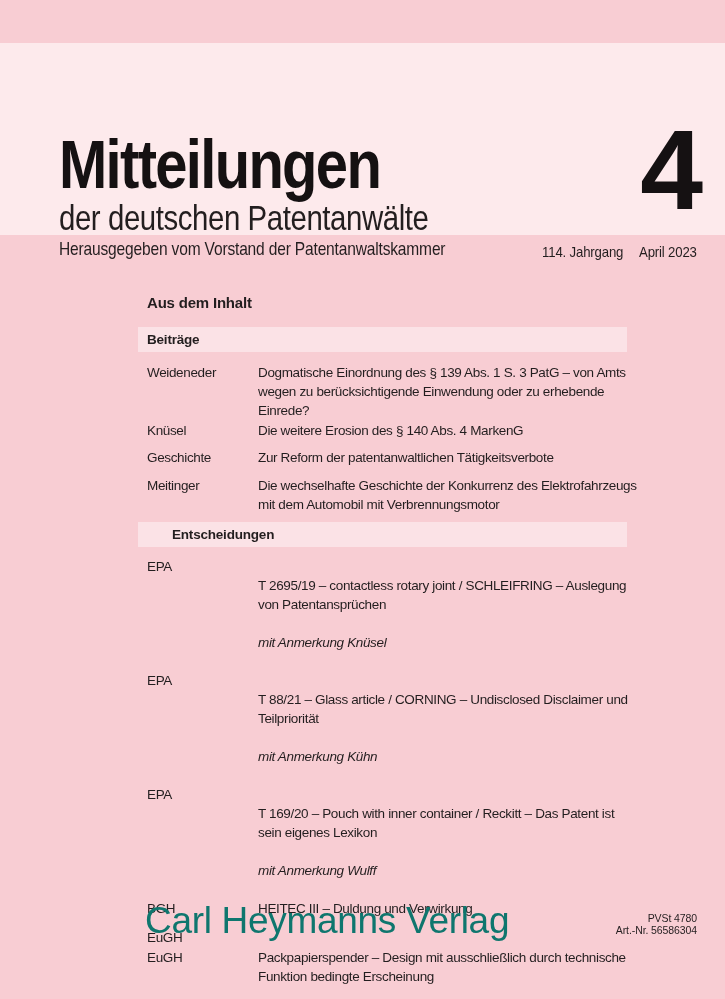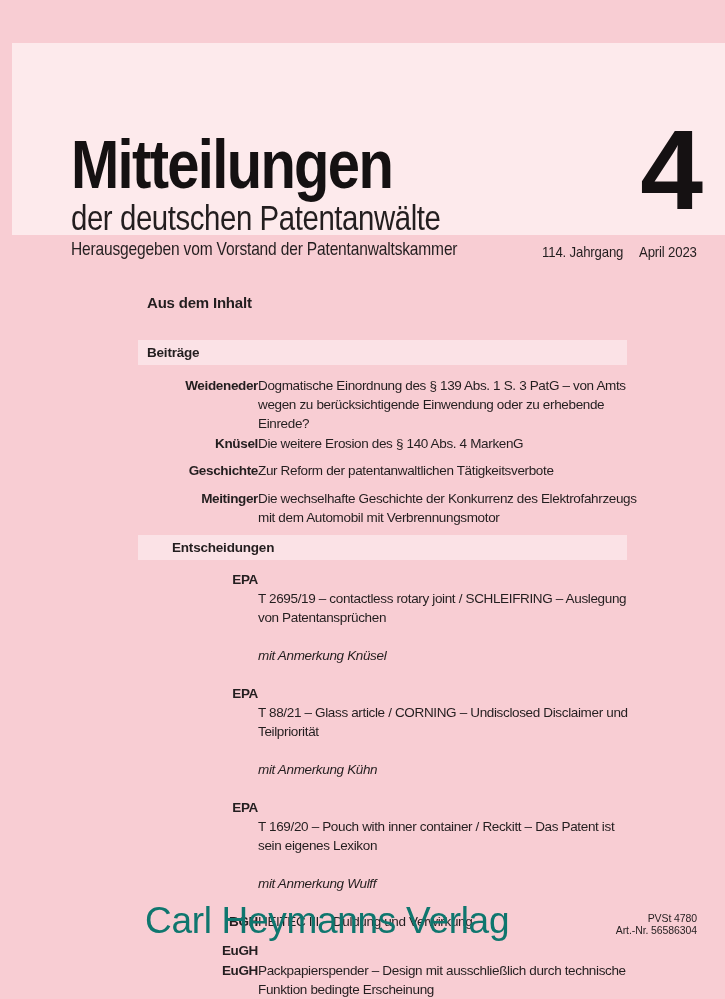--- a/index.html
+++ b/index.html
@@ -13,21 +13,21 @@
     overflow: hidden;
   }
 
   
   .panel {
     position: absolute;
     top: 43px;
     height: 192px;
     background: #fdeaec;
   }
-  .panel-left  { left: 12px;    width: 602px; }
+  .panel-left  { left: 0;    width: 602px; }
   .panel-right { left: 518px; width: 207px; }
 
   .title-block {
     position: absolute;
     left: 59px;
     top: 87px;
     transform: scaleX(0.84);
     transform-origin: 0 0;
     white-space: nowrap;
   }
@@ -94,35 +94,34 @@
     height: 25px;
     background: #fbe2e6;
     display: flex;
     align-items: center;
     padding-left: 9px;
     box-sizing: border-box;
     font-size: 13.5px;
     font-weight: bold;
     letter-spacing: -0.2px;
   }
-  .bar1 { margin-top: 28px; }
+  .bar1 { margin-top: 15px; }
   .bar2 { margin-top: 8px; padding-left: 34px; }
 
   .row {
     display: flex;
     padding-left: 9px;
     font-size: 13.5px;
     line-height: 19px;
     letter-spacing: -0.35px;
   }
   .row-label {
     flex: 0 0 111px;
     width: 111px;
-    font-weight: bold;
-    text-align: right;
+    font-weight: normal;
   }
   .row-title { flex: 1 0 auto; white-space: pre-line; }
   .row-note  { font-style: italic; }
 
   .sec0 .row:nth-child(1) { margin-top: 11px; }
   .sec0 .row:nth-child(2) { margin-top: 1px; }
   .sec0 .row:nth-child(3) { margin-top: 8px; }
   .sec0 .row:nth-child(4) { margin-top: 9px; }
 
   .sec1 .row:nth-child(1) { margin-top: 10px; }

